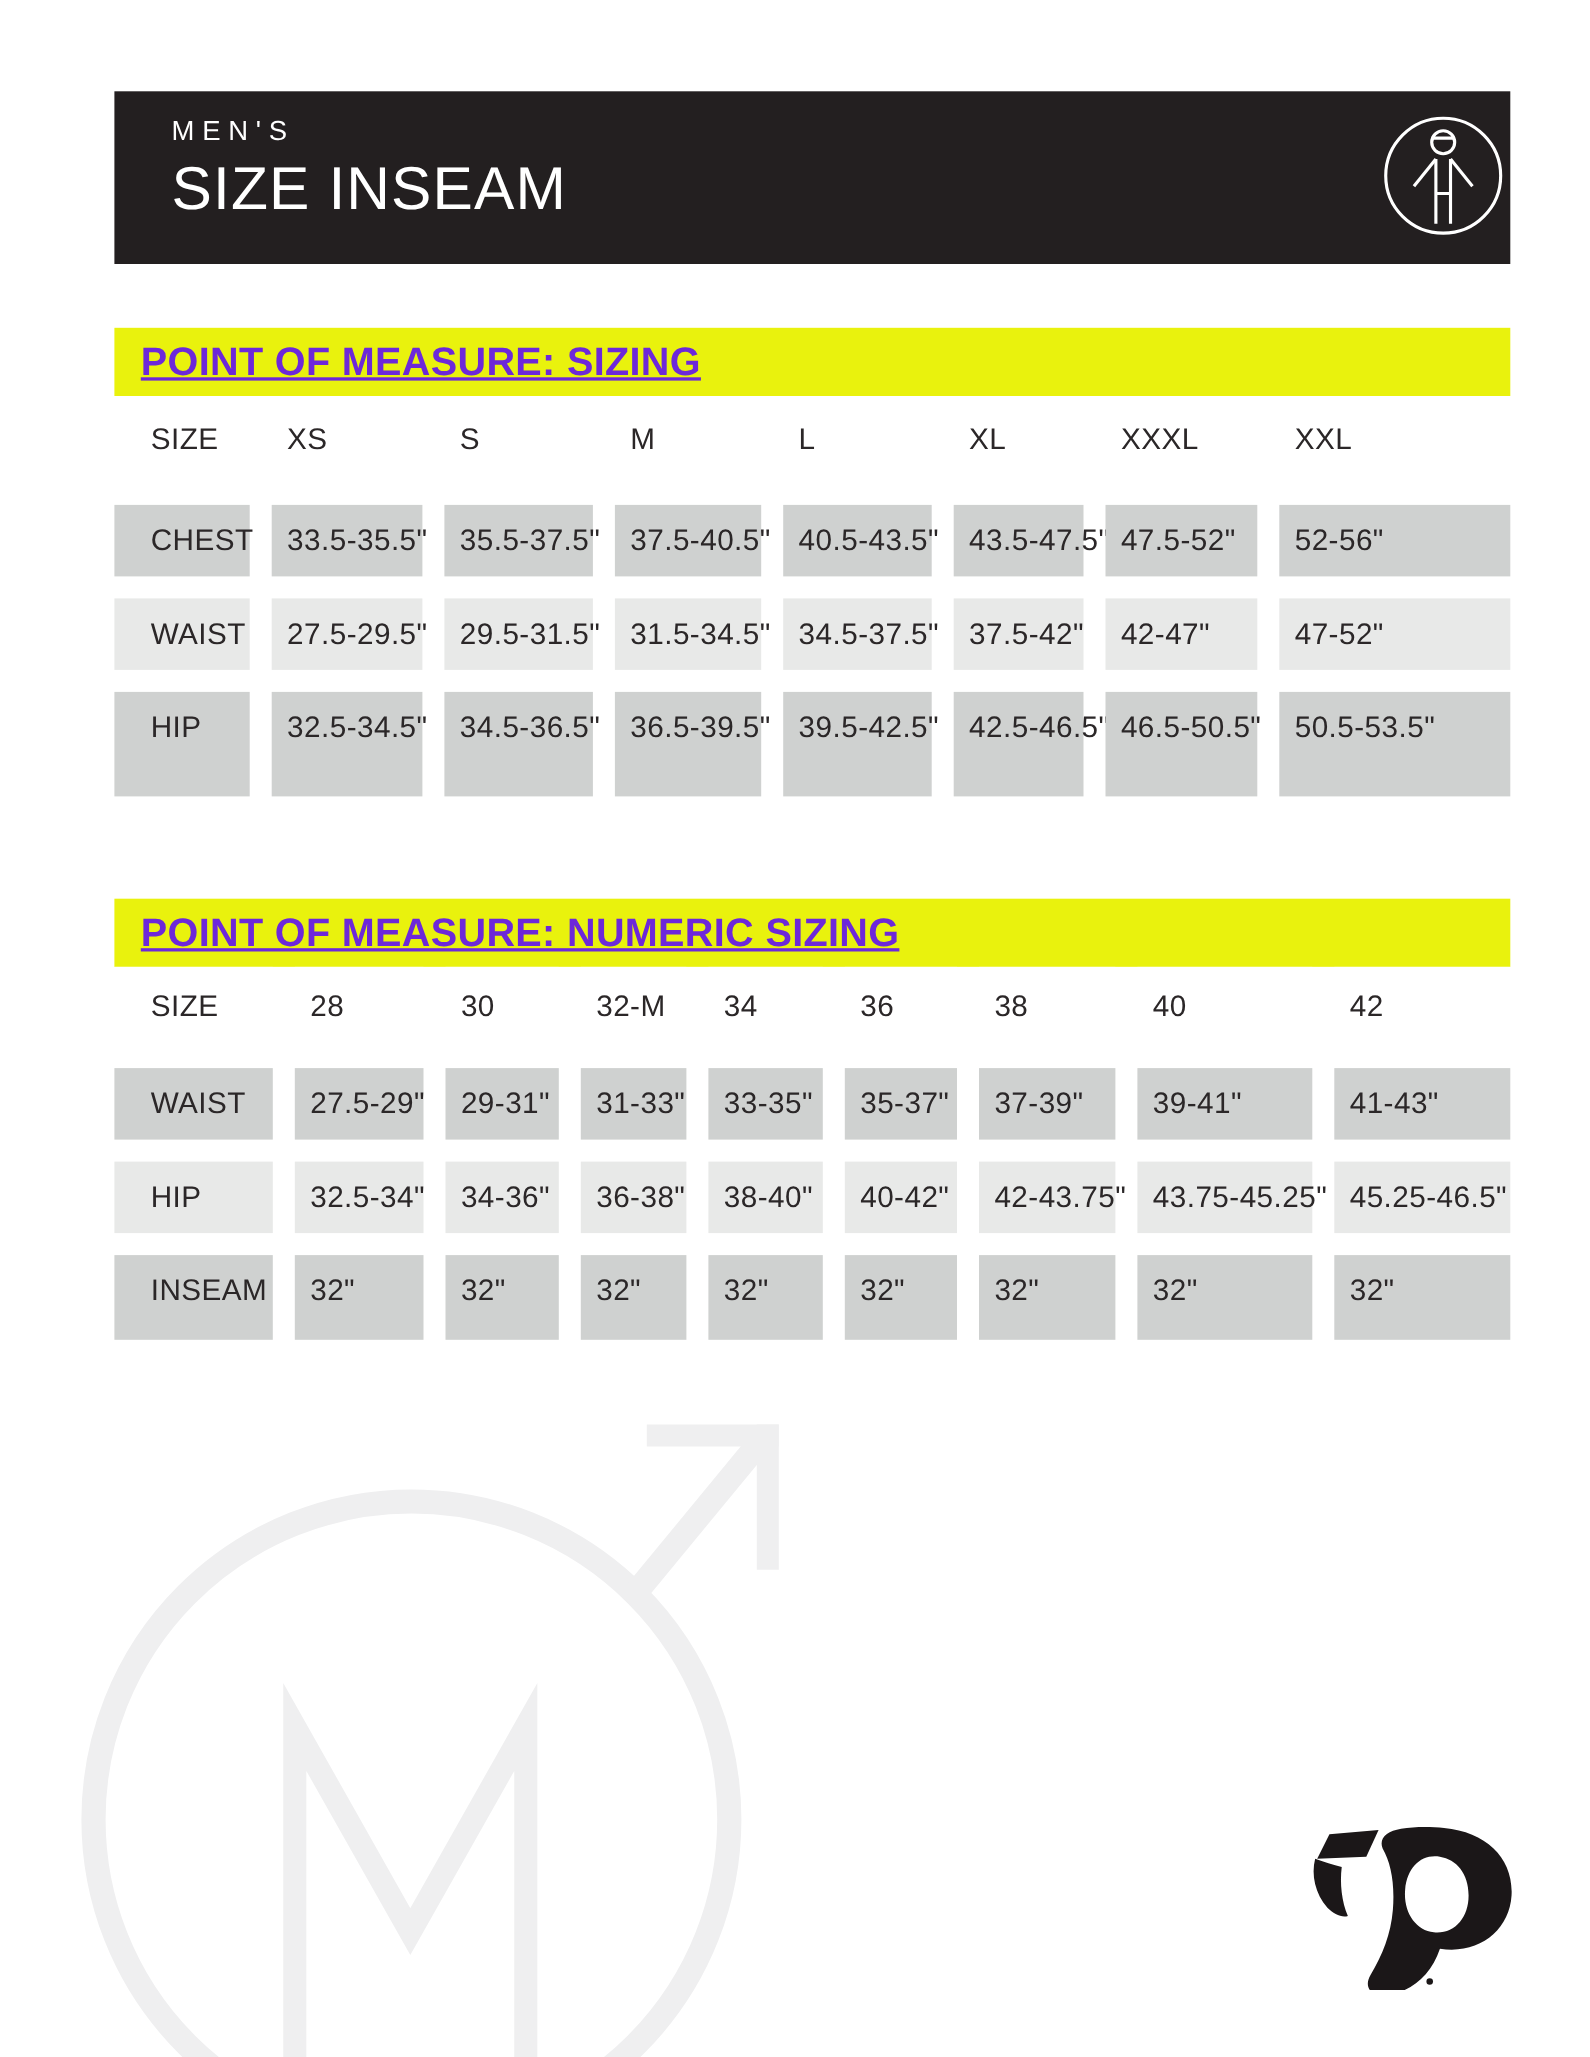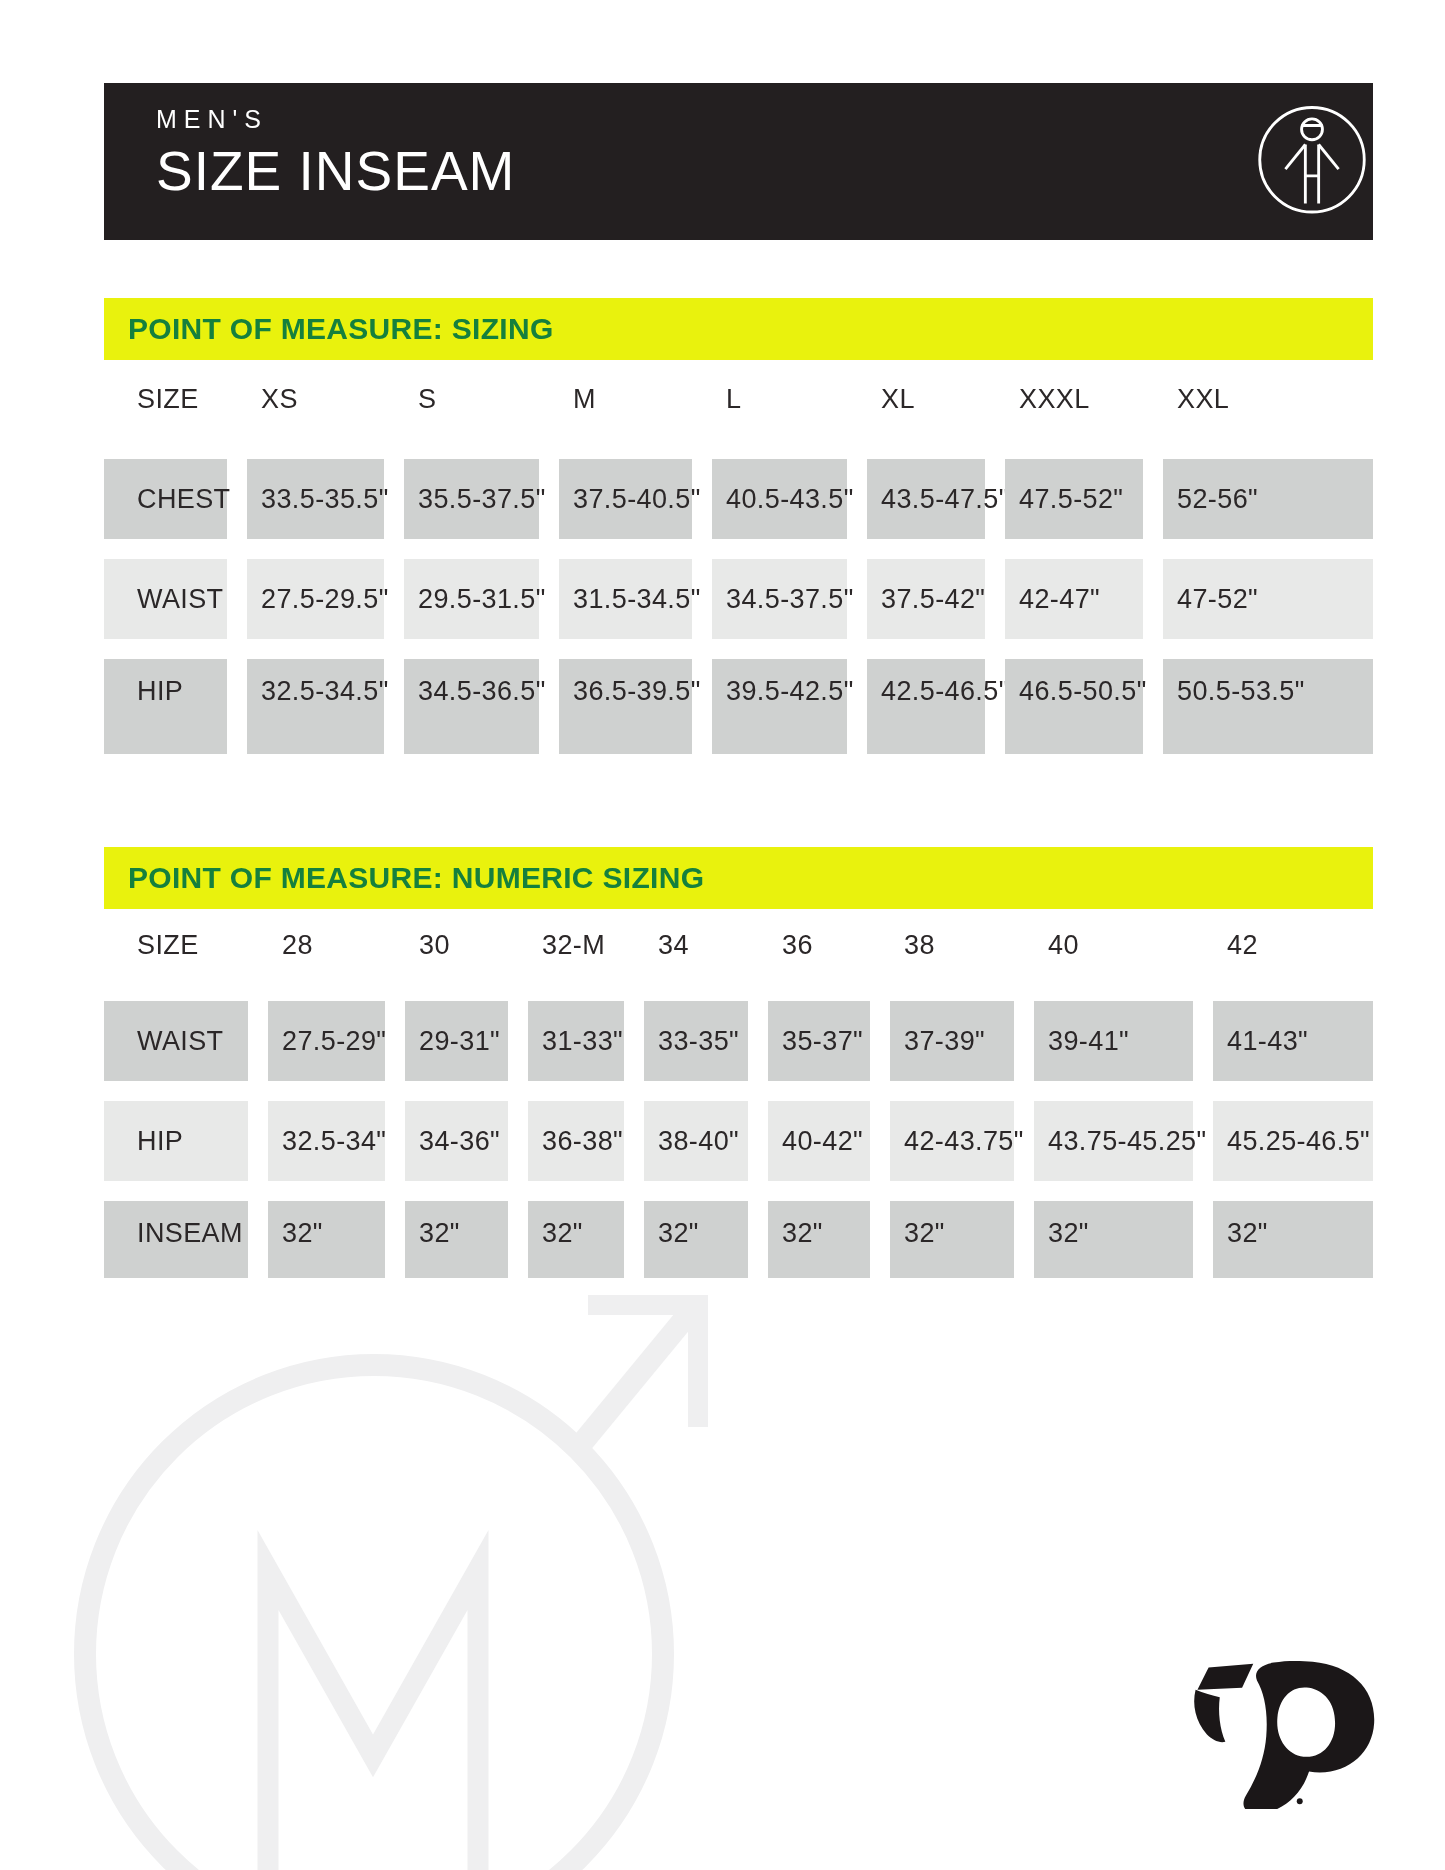--- a/index.html
+++ b/index.html
@@ -18,34 +18,34 @@
   }
   .eyebrow{font-size:25px;letter-spacing:7px;font-weight:400;}
   .main-title{font-size:55px;letter-spacing:1px;font-weight:400;margin-top:5px;}
   .header-icon{position:absolute;right:4px;top:50%;transform:translateY(-52%);width:114px;height:114px;}
   .band{
     margin:0 72px;background:#E9F20D;height:62px;display:flex;align-items:center;
     box-sizing:border-box;padding-left:24px;
   }
   .band1{margin-top:58px;}
   .band2{margin-top:93px;}
-  .band-title{font-size:30px;font-weight:bold;letter-spacing:0.3px;color:#15803d;}
+  .band-title{font-size:36px;font-weight:bold;letter-spacing:0.3px;color:#6d28d9;text-decoration:underline;}
   .size-grid{
     margin:0 72px;display:grid;column-gap:5px;row-gap:0;background:#ffffff;gap:20px;
   }
   .t1{grid-template-columns:123px 137px 135px 133px 135px 118px 138px 1fr;}
   .t2{grid-template-columns:144px 117px 103px 96px 104px 102px 124px 159px 1fr;}
   .cell{
     display:flex;align-items:center;box-sizing:border-box;
     font-size:27px;letter-spacing:0.4px;padding-left:14px;white-space:nowrap;
   }
   .cell.lab{padding-left:33px;}
   .t1 .r-head{height:79px;background:#ffffff;}
   .t2 .r-head{height:72px;background:#ffffff;}
-  .r-data{height:80px;}
+  .r-data{height:65px;}
   .r-data.dark{background:#CFD1D0;}
   .r-data.light{background:#E8E9E8;}
   .t1 .tall{height:95px;align-items:flex-start;padding-top:17px;}
   .t2 .tall{height:77px;align-items:flex-start;padding-top:17px;}
   
   .logo{position:absolute;left:1190px;top:1656px;width:186px;height:153px;z-index:1;}
 </style>
 </head>
 <body>
 

